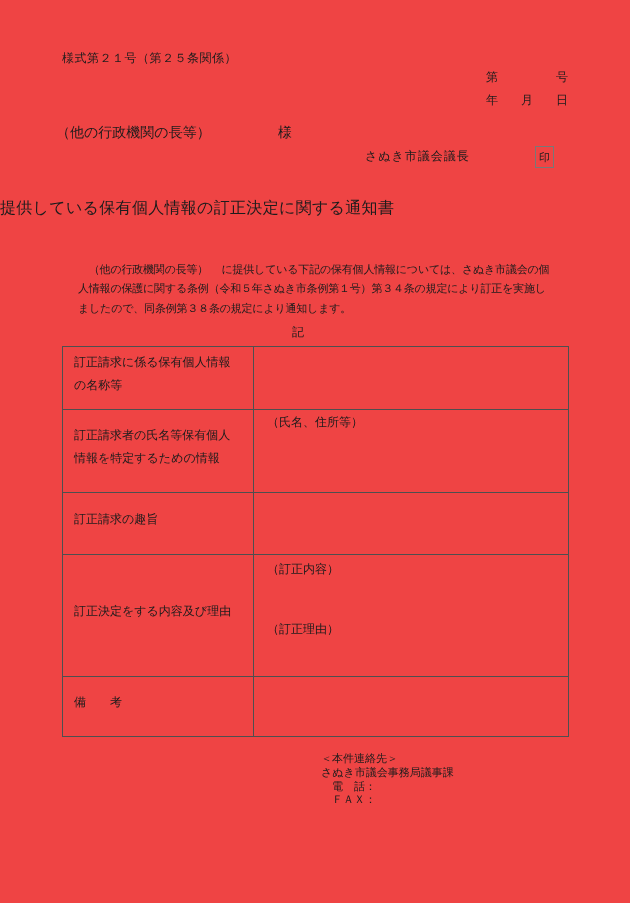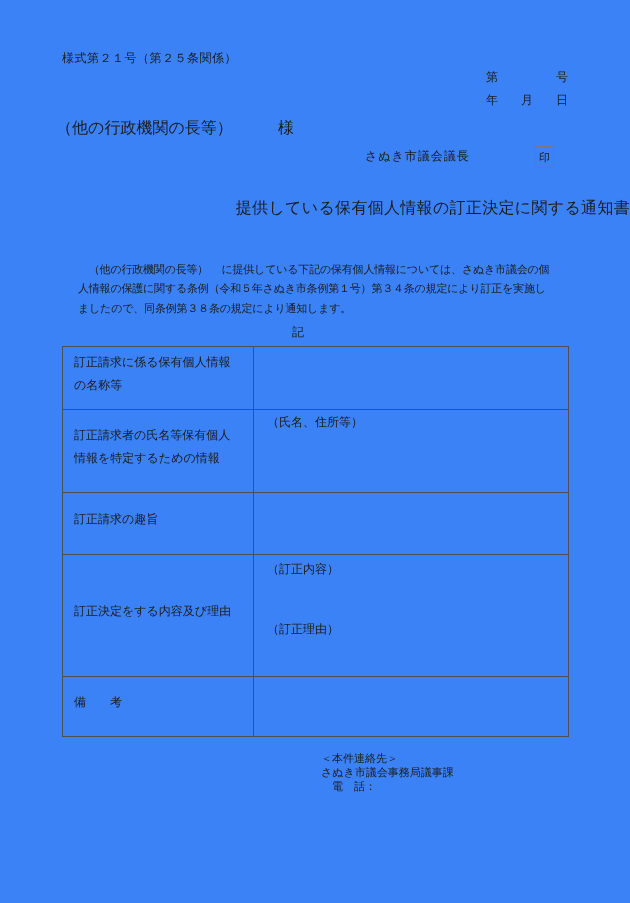--- a/index.html
+++ b/index.html
@@ -1,37 +1,37 @@
 <!DOCTYPE html>
 <html><head>
 <meta charset="utf-8">
 <style>
   html,body{margin:0;padding:0;background:#fff;}
   .page{
     position:relative;
     width:630px;height:903px;
-    background:#3b82f6;
+    background:#ef4444;
     color:#1c1c1c;
     font-family:"Liberation Serif","DejaVu Serif",serif;
     overflow:hidden;
   }
   .form-number{position:absolute;left:62px;top:50px;font-size:12px;letter-spacing:.5px;}
   .doc-no-line{position:absolute;left:486px;top:69px;width:82px;display:flex;justify-content:space-between;font-size:12px;}
   .date-line{position:absolute;left:486px;top:92px;width:82px;display:flex;justify-content:space-between;font-size:12px;}
-  .recipient-line{position:absolute;left:56px;top:118px;font-size:16px;width:300px;}
+  .recipient-line{position:absolute;left:56px;top:124px;font-size:14px;width:300px;}
   .recipient-line .honorific{position:absolute;left:222px;top:0;}
   .sender-line{position:absolute;left:365px;top:148px;font-size:12px;letter-spacing:1px;}
   .seal-box{
     position:absolute;left:535px;top:146px;width:17px;height:20px;
     border:1px solid #787878;display:flex;align-items:center;justify-content:center;
     font-size:11px;
   }
   .title{
     position:absolute;left:0;top:198px;width:630px;margin:0;
-    text-align:right;font-size:16px;font-weight:normal;letter-spacing:.3px;
+    text-align:left;font-size:16px;font-weight:normal;letter-spacing:.3px;
   }
   .body-text{
     position:absolute;left:62px;top:244px;width:514px;margin:16px;
     font-size:11px;line-height:19.3px;letter-spacing:-.2px;white-space:pre-line;
   }
   .ki{position:absolute;left:0;top:324px;width:596px;text-align:center;font-size:12px;}
   .doc-table{
     position:absolute;left:62px;top:346px;width:507px;
     border-collapse:collapse;table-layout:fixed;font-size:12px;
   }
@@ -115,15 +115,16 @@
       <td class="label-cell">備　　考</td>
       <td class="value-cell"></td>
     </tr>
   </tbody>
     </table>
 
   <div class="contact">
     <div class="line">＜本件連絡先＞</div>
     <div class="line">さぬき市議会事務局議事課</div>
     <div class="line indent">電　話：</div>
+    <div class="line indent">ＦＡＸ：</div>
   </div>
 
 </div>
 
 </body></html>

